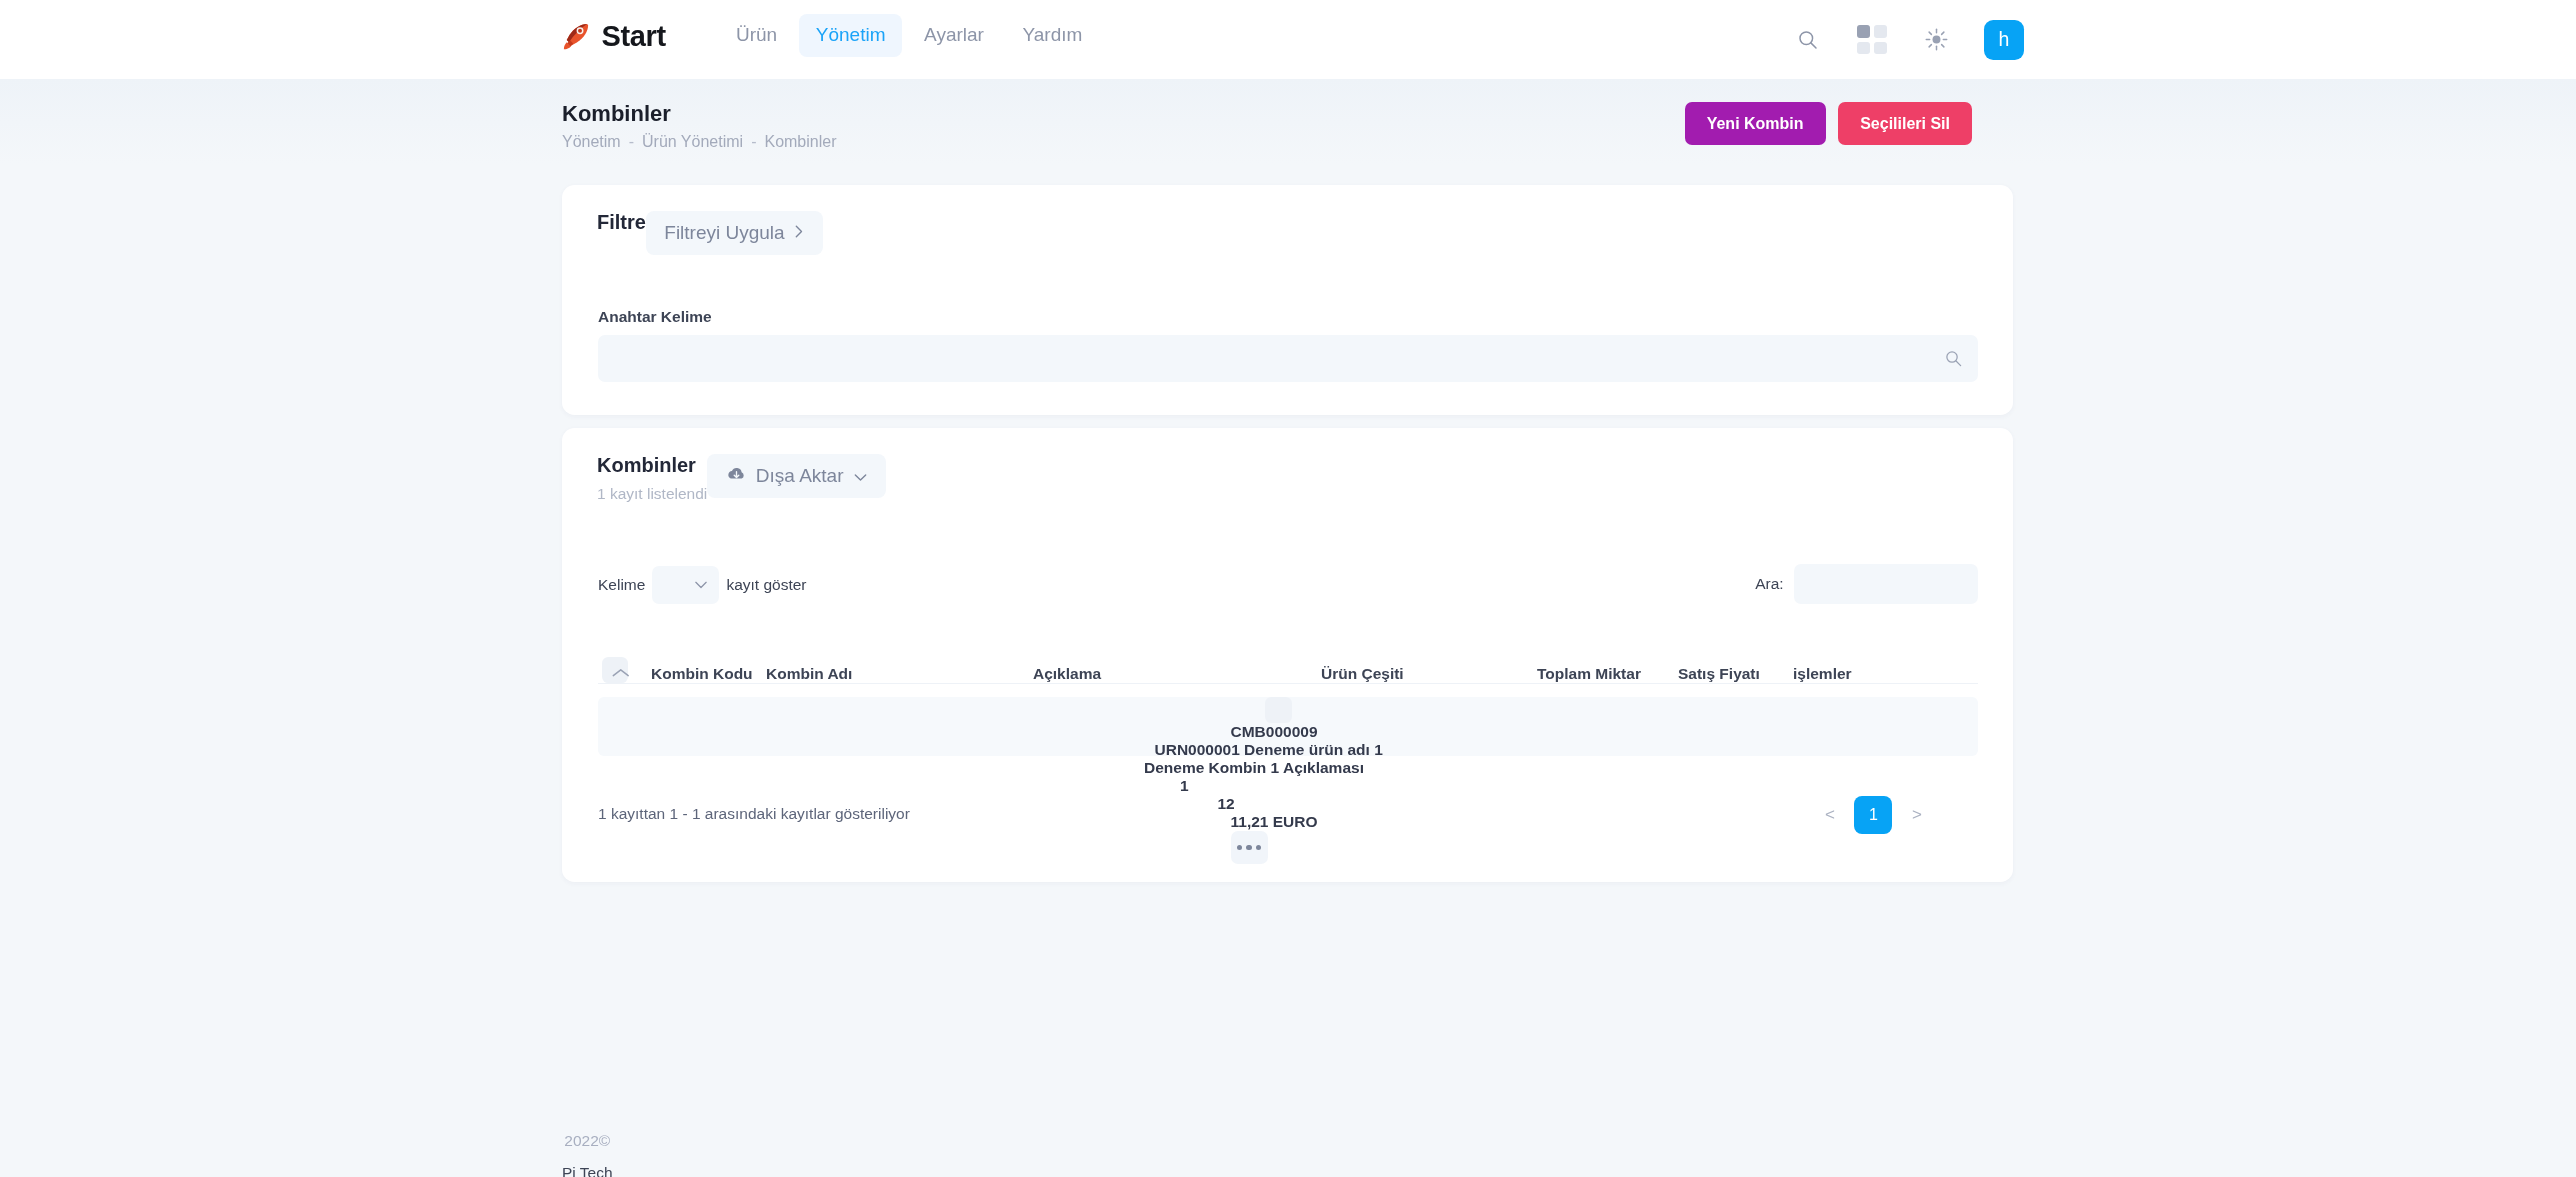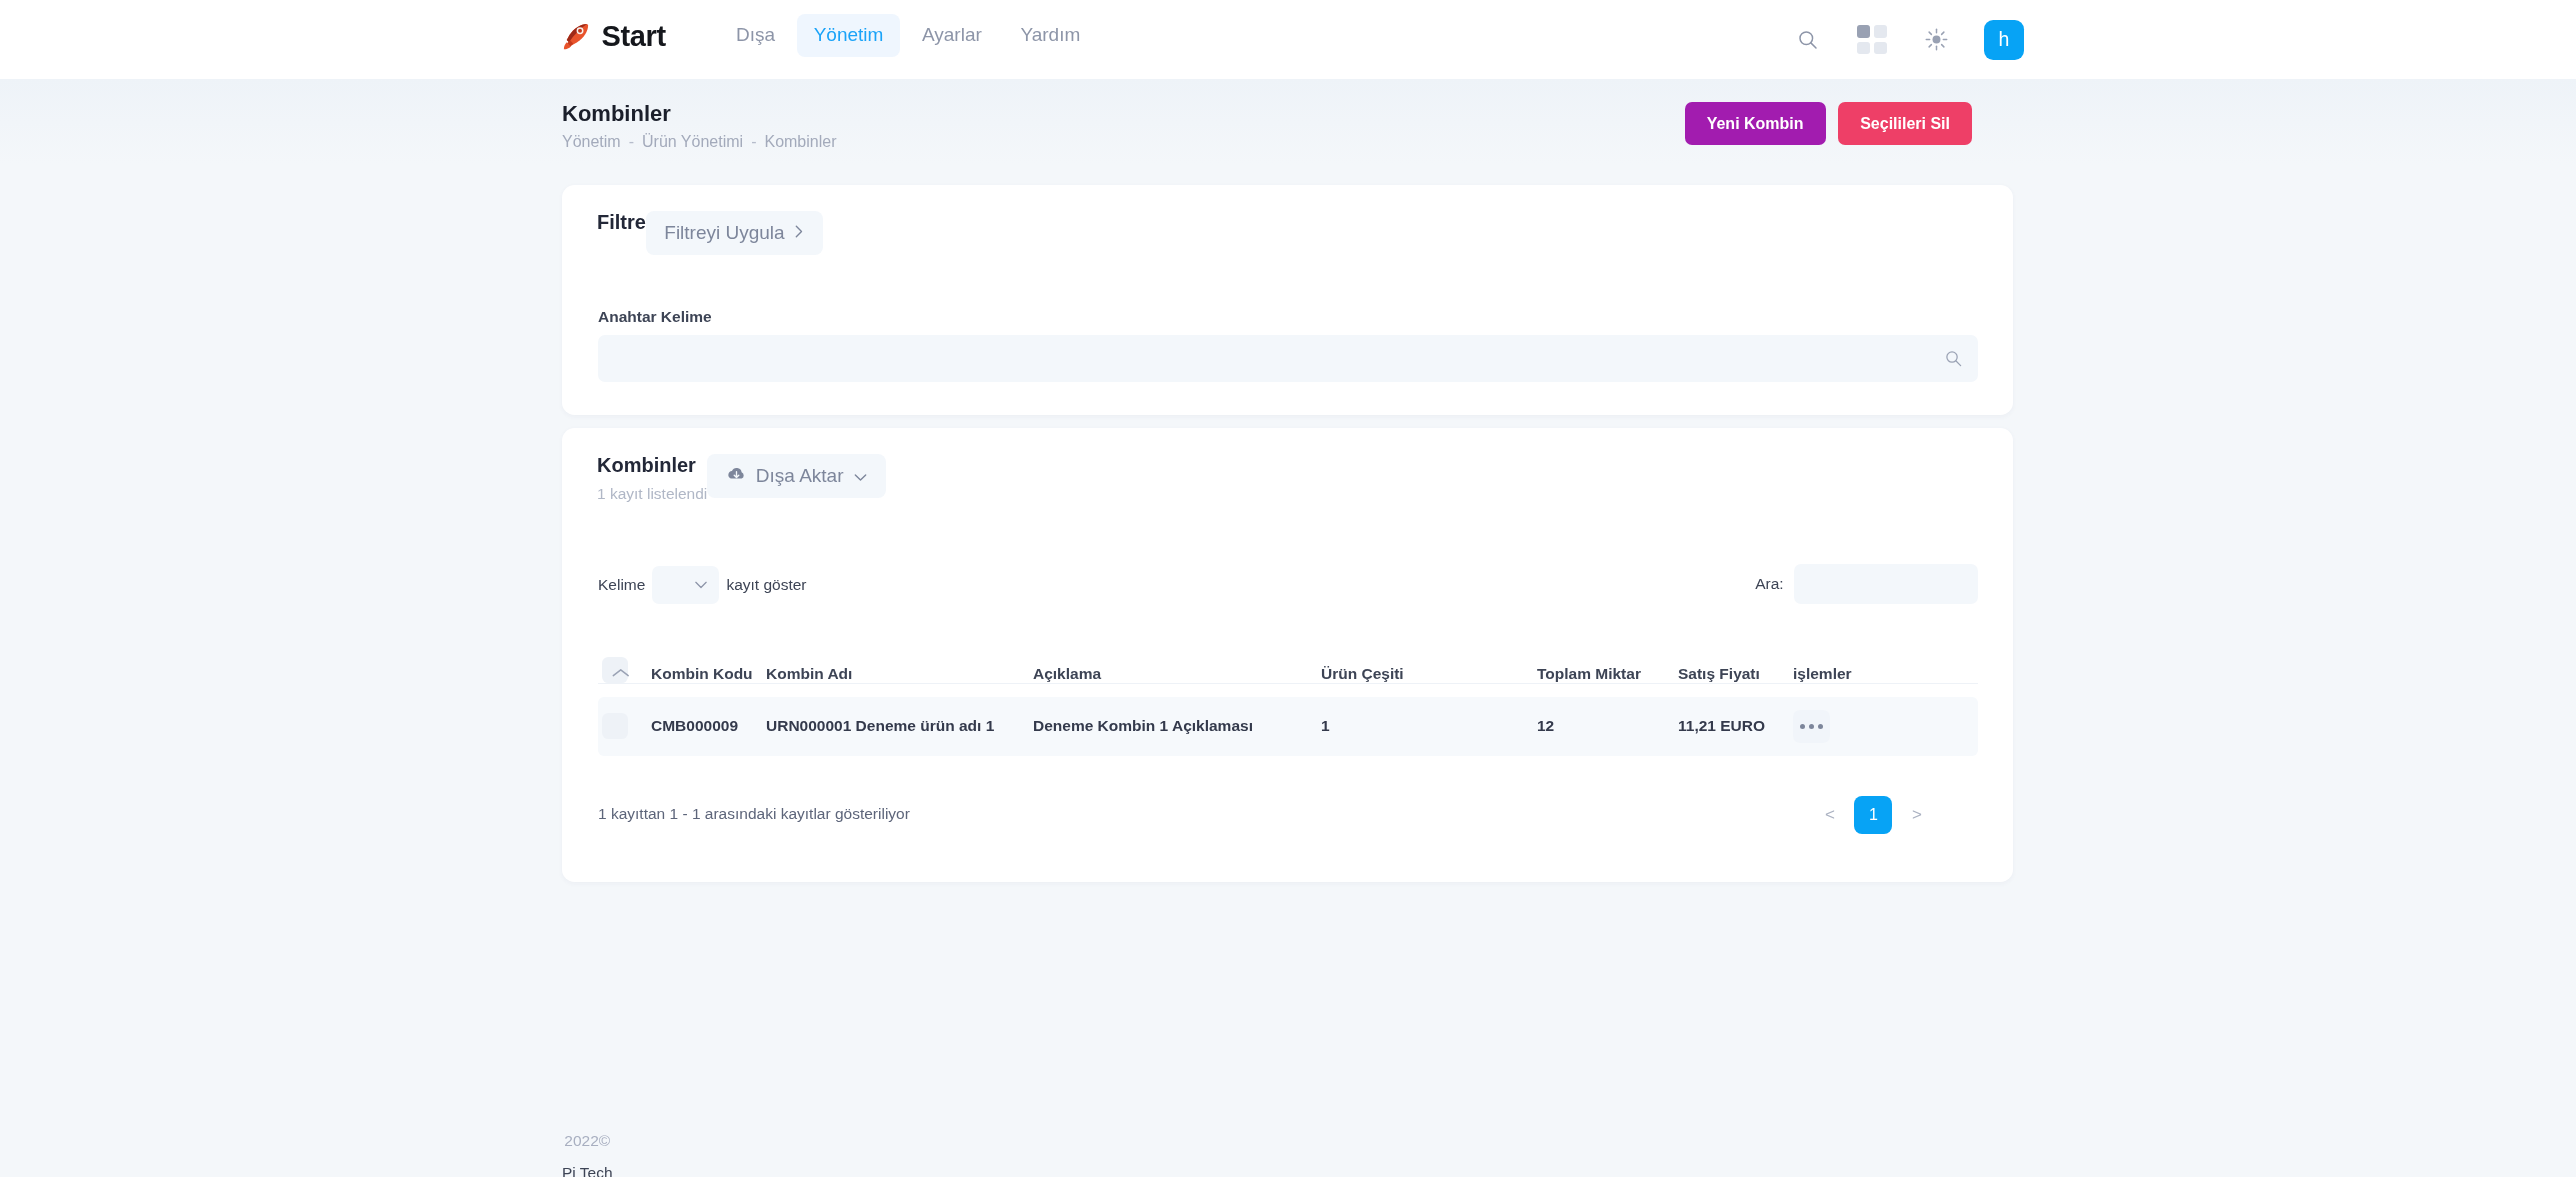--- a/index.html
+++ b/index.html
@@ -133,21 +133,21 @@
   .mini-input {
     width: 184px; height: 40px; background: #f3f7fb; border: none; outline: none;
     border-radius: 7px; padding: 0 11.5px; font-size: 15px; color: #3d4455;
     font-family: "Liberation Sans", sans-serif;
   }
 
   
   .table { position: absolute; left: 598px; top: 618px; width: 1380px; }
   .trow { display: flex; align-items: center; }
   .thead { height: 66px; border-bottom: 1.2px solid #eef2f7; align-items: flex-end; padding-bottom: 0; }
-  .tbody-row { height: 59px; background: #f6f9fc; border-radius: 5.8px; }
+  .tbody-row { height: 59px; background: #f6f9fc; border-radius: 5.8px; flex-direction: column; }
 
   .c-check { width: 53px; display: flex; align-items: center; }
   .chk {
     width: 26.5px; height: 26.5px; border-radius: 6.3px; background: #eef2f7;
     display: block; margin-left: 3.5px;
   }
   .sort-ic { position: absolute; left: 611px; top: 667px; width: 19.5px; height: 11.5px; }
 
   .th { font-size: 15.5px; font-weight: 700; color: #3d4455; white-space: nowrap; }
   .td { font-size: 15.5px; font-weight: 700; color: #343a4c; white-space: nowrap; }
@@ -200,21 +200,21 @@
           <circle cx="33" cy="17" r="6" fill="#f6f2ee"></circle>
           <circle cx="33" cy="17" r="3.4" fill="#c63a1c"></circle>
           <path d="M16 34c-5 3-8 8-9 14 6-1 11-4 14-9z" fill="#c63a1c"></path>
           <path d="M10 37c-3 3-5 7-5 12 5 0 9-2 12-5z" fill="#e8532b"></path>
         </svg>
       </span>
       <span class="brand-name">Start</span>
     </div>
 
     <div class="mainnav">
-      <div class="navitem">Dışa</div>
+      <div class="navitem">Ürün</div>
       <div class="navitem active">Yönetim</div>
       <div class="navitem">Ayarlar</div>
       <div class="navitem">Yardım</div>
     </div>
 
     <div class="topright">
       <div class="icon-btn">
         <svg width="24" height="24" viewBox="0 0 42 42" fill="none" stroke="#8d95a8" stroke-width="2.6">
           <circle cx="18" cy="18" r="11"></circle>
             <line x1="26" y1="26" x2="35" y2="35" stroke-linecap="round"></line>

